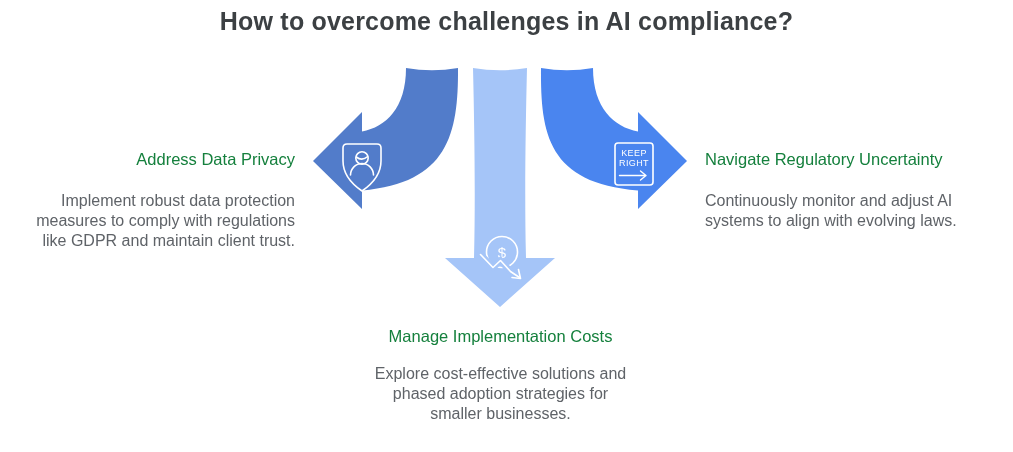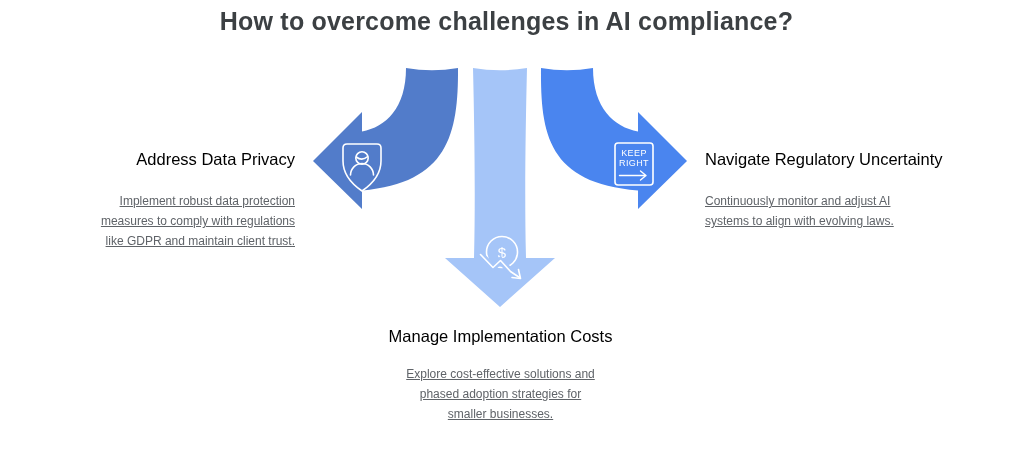--- a/index.html
+++ b/index.html
@@ -27,29 +27,28 @@
     width: 1013px;
     height: 452px;
   }
   .block { position: absolute; }
   .block-privacy   { left: 10px;  top: 148px; width: 285px; text-align: right; }
   .block-regulatory{ left: 705px; top: 148px; width: 278px; text-align: left; }
   .block-costs     { left: 348px; top: 325px; width: 305px; text-align: center; }
   .item-heading {
     font-size: 16.5px;
     line-height: 22px;
-    color: #000000;
+    color: #15803d;
   }
   .item-body {
-    font-size: 12px;
+    font-size: 16px;
     line-height: 20px;
     color: #5F6368;
     white-space: pre-line;
     margin-top: 21px;
-    text-decoration: underline;
   }
   .block-costs .item-body { margin-top: 17px; }
   .sign-text {
     font-size: 9px;
     letter-spacing: 0.4px;
     fill: #ffffff;
   }
 </style>
 </head>
 <body>

